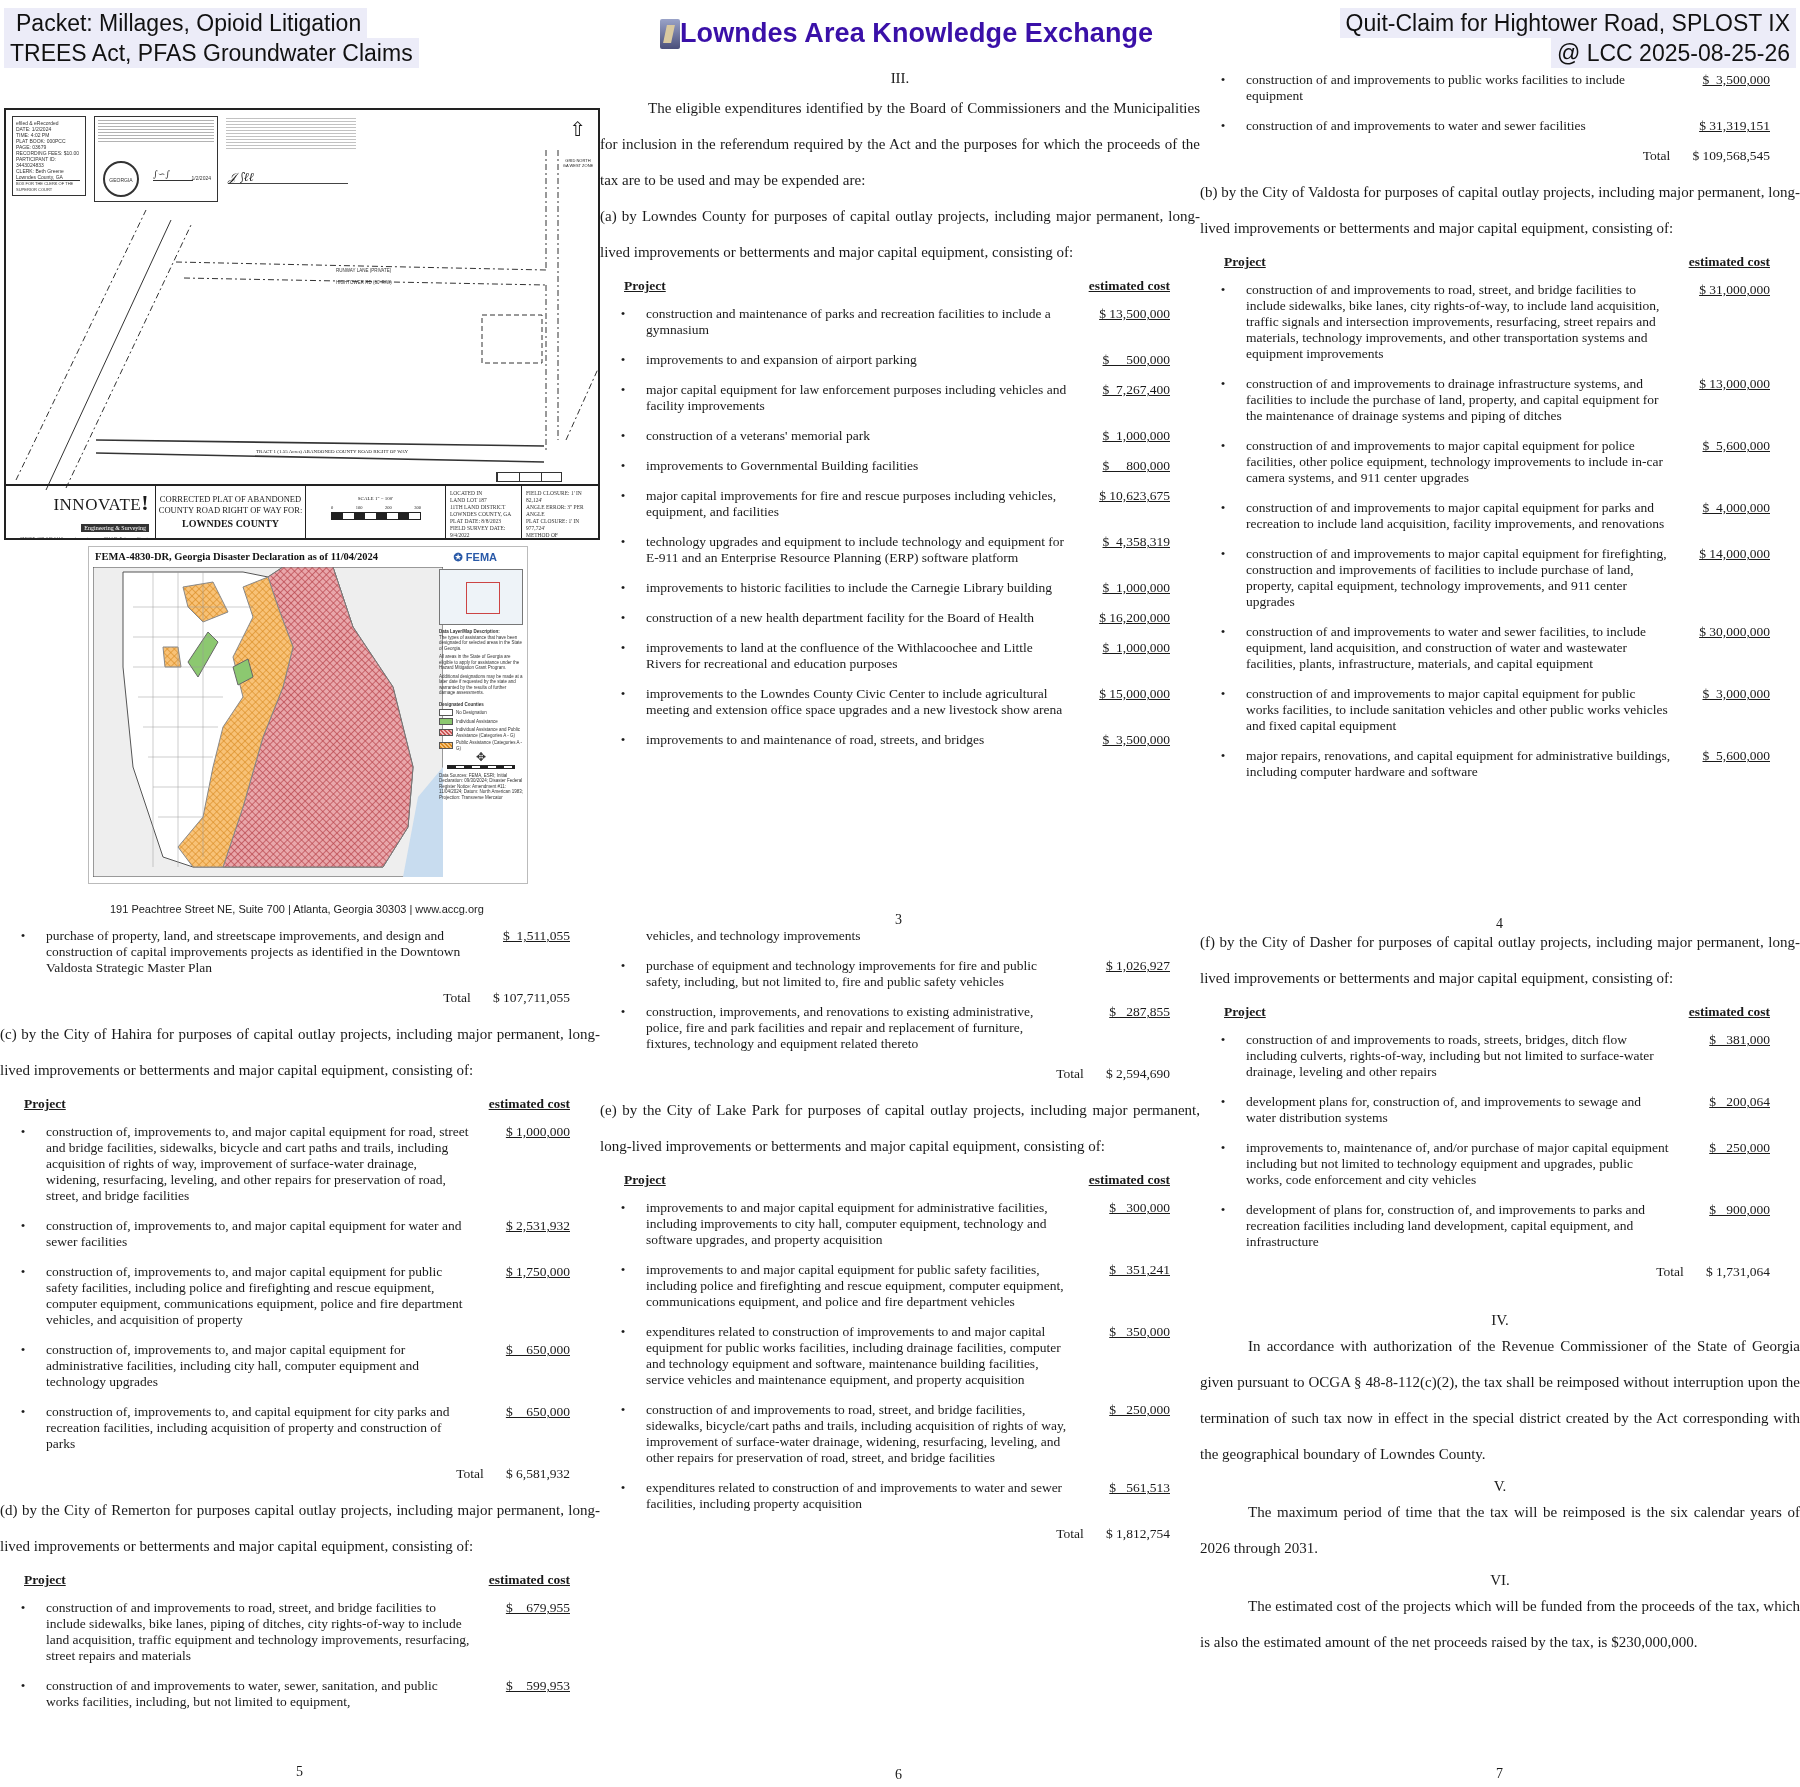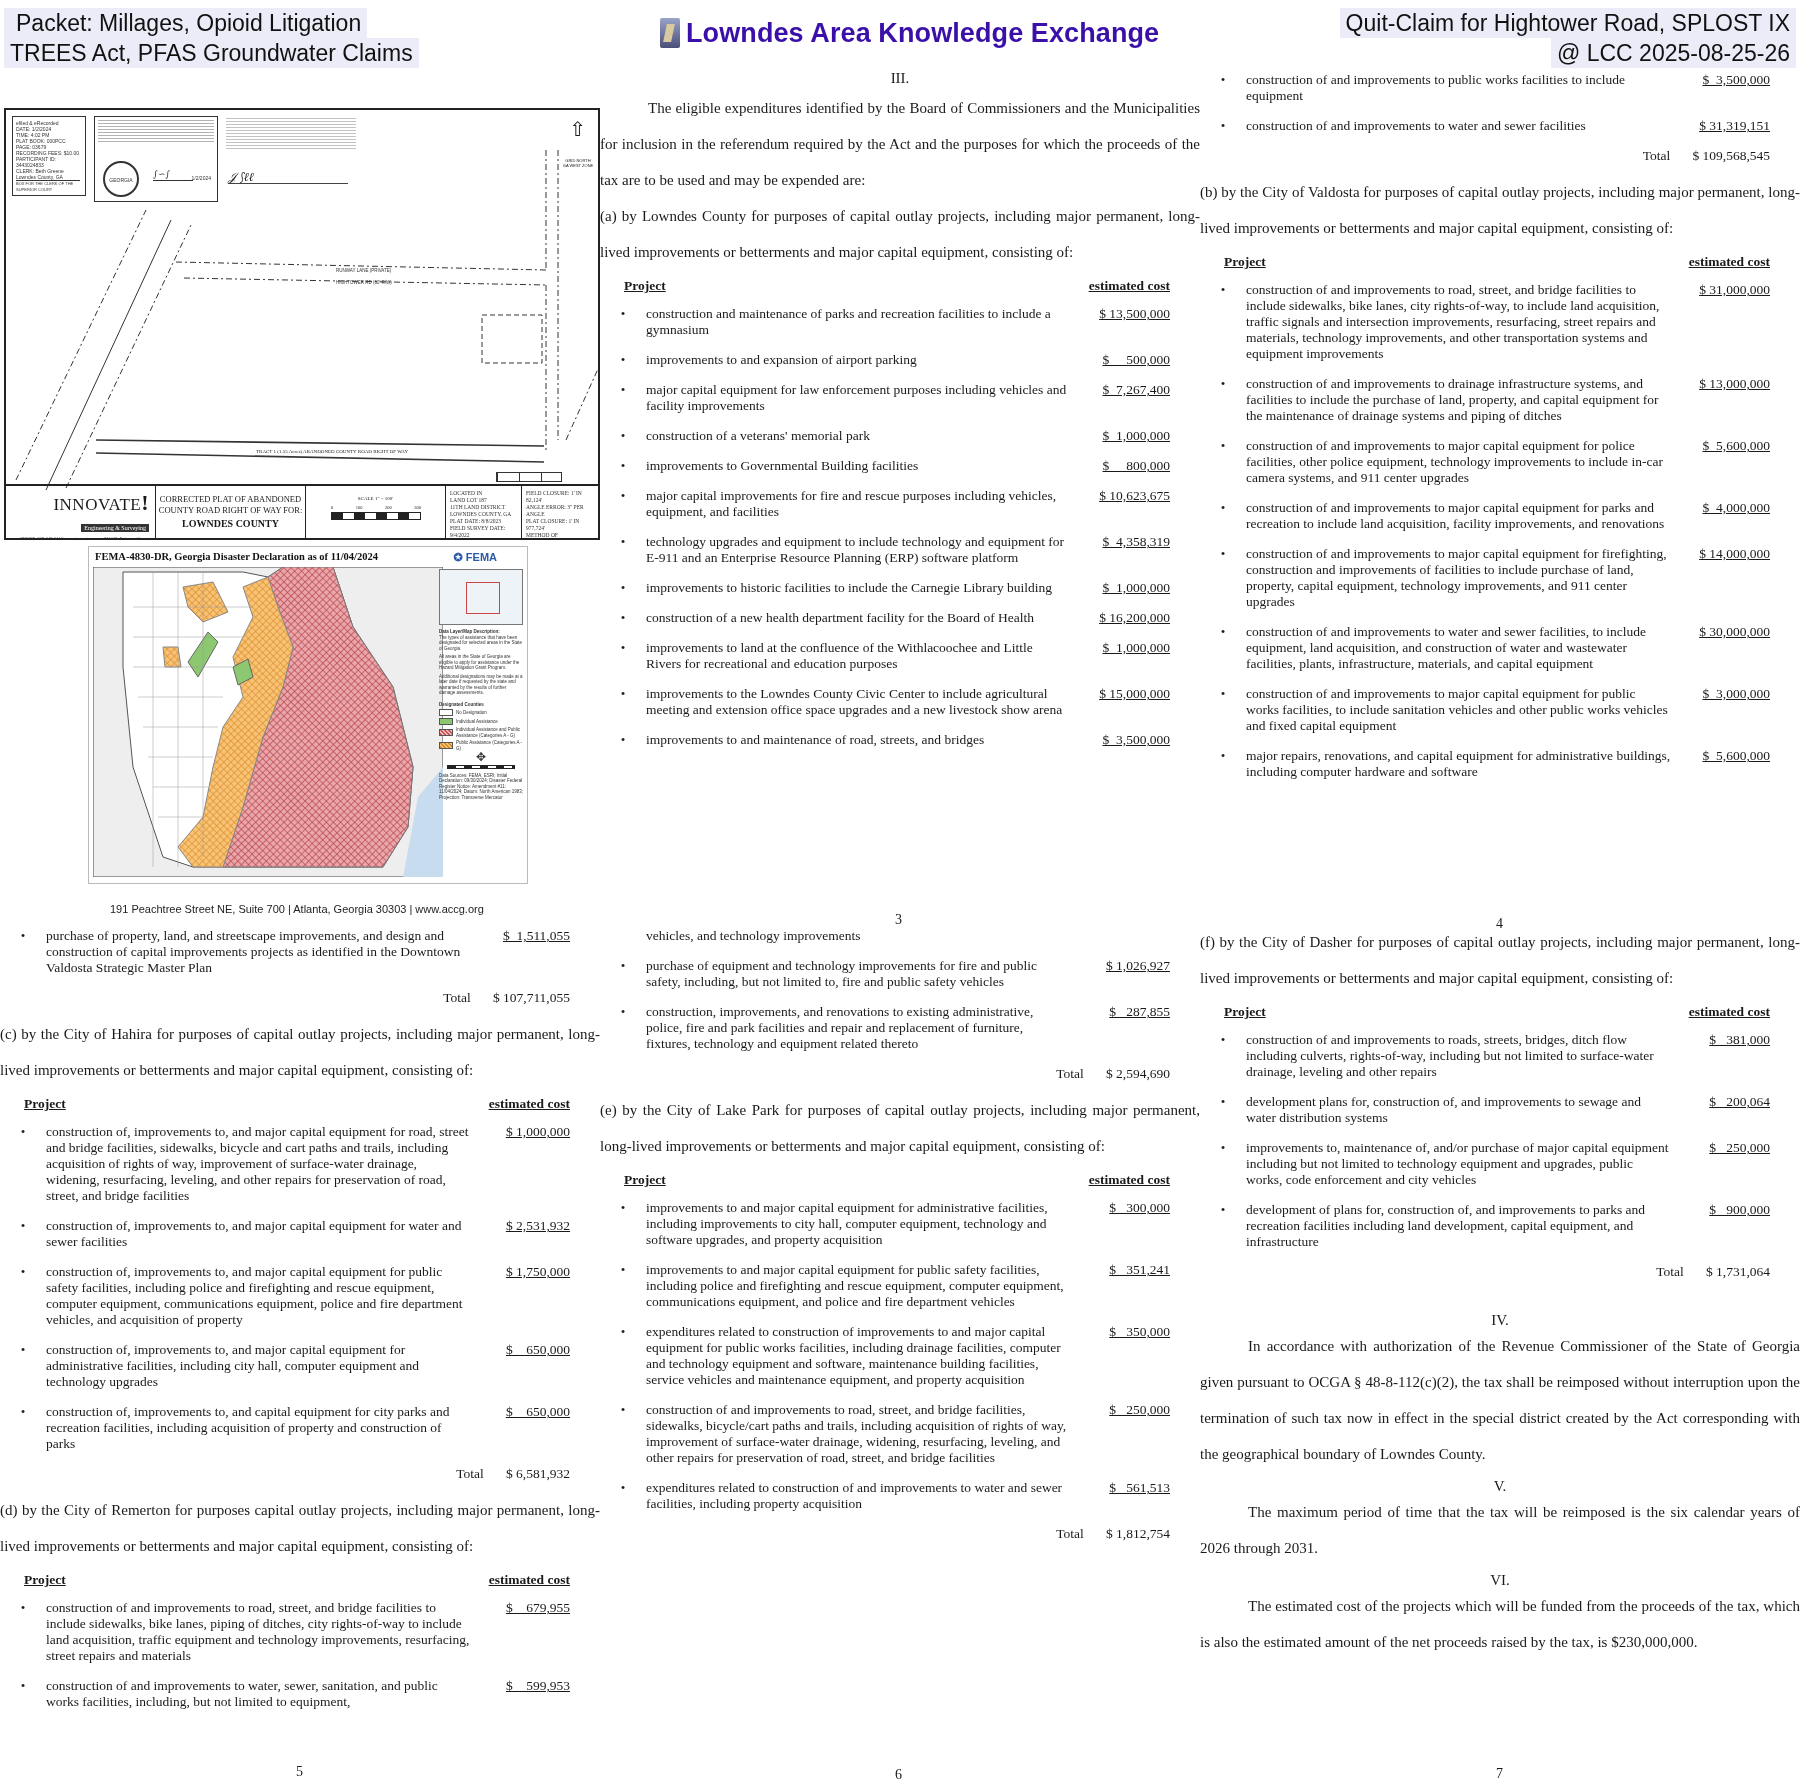--- a/index.html
+++ b/index.html
@@ -1,21 +1,21 @@
 <!DOCTYPE html>
 <html><head>
 <meta charset="utf-8">
 <style>
   * { box-sizing: border-box; margin: 0; padding: 0; }
   html, body { width: 1800px; height: 1787px; background: #ffffff; overflow: hidden; }
   body { position: relative; font-family: "Liberation Serif", serif; color: #1a1a1a; }
 
   
   .hdr-box { position: absolute; background: #ececf8; font-family: "Liberation Sans", sans-serif; font-size: 23px; color: #111; padding: 1px 6px; line-height: 28px; white-space: nowrap; }
-  .brand { position: absolute; left: 660px; top: 18px; display: flex; gap: 6px; }
+  .brand { position: absolute; left: 660px; top: 18px; display: flex; align-items: center; gap: 0; }
   .brand-icon { width: 20px; height: 30px; background: linear-gradient(180deg,#9aa3c8,#4a4f7a); border-radius: 2px; position: relative; }
   .brand-icon::after { content: ""; position: absolute; left: 5px; top: 6px; width: 8px; height: 18px; background: #d9c9a0; transform: skewX(-12deg); }
   .brand-text { font-family: "Liberation Sans", sans-serif; font-size: 27px; font-weight: bold; color: #3a10a8; letter-spacing: 0.1px; }
 
   
   .col { position: absolute; font-size: 13.5px; line-height: 16px; }
   .para { text-align: justify; font-size: 15px; line-height: 36px; }
   .para.indent { text-indent: 48px; }
   .sec-num { text-align: center; font-size: 15px; }
   .proj-head { display: flex; justify-content: space-between; font-weight: bold; text-decoration: underline; font-size: 13.5px; padding: 0 30px 0 24px; margin: 8px 0 12px; align-items: center; }

